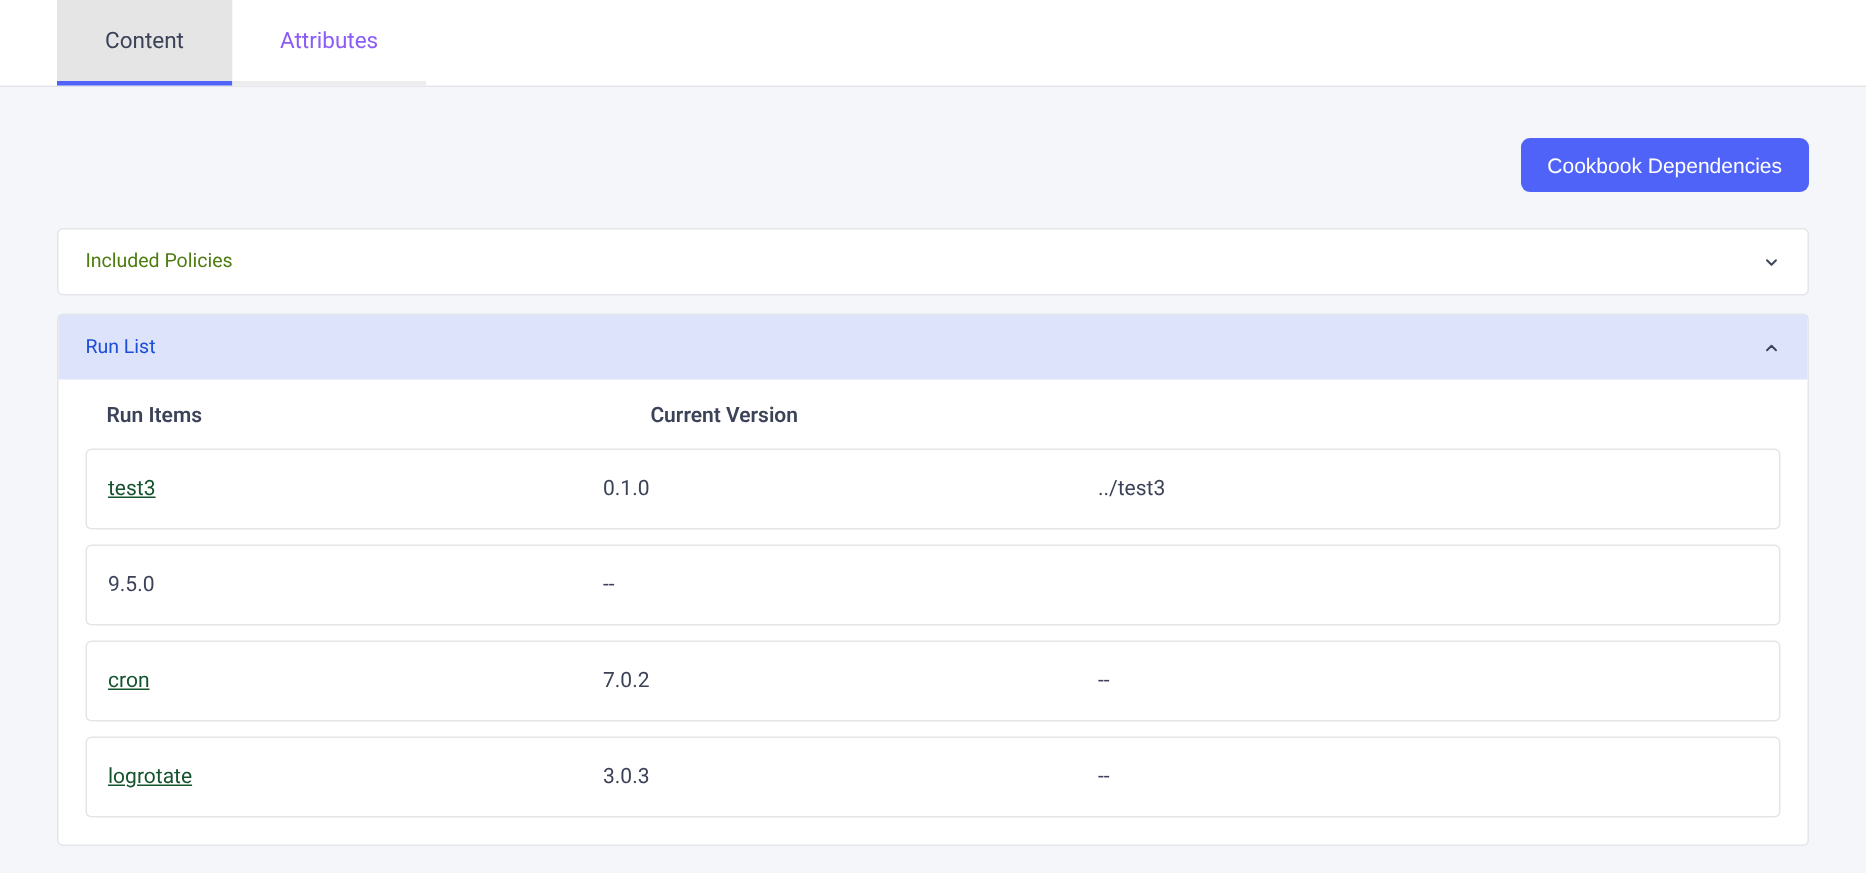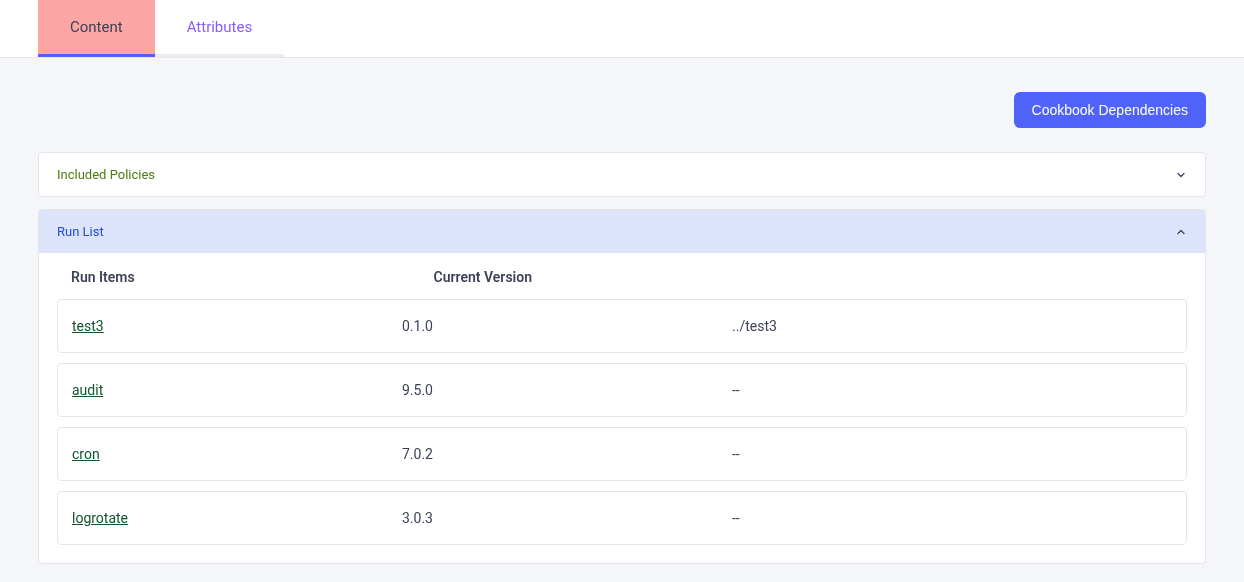--- a/index.html
+++ b/index.html
@@ -29,21 +29,21 @@
       font-size: 15px;
       background: #f7f8fc;
       margin-left: 38px;
     }
     .tab + .tab {
       margin-left: 0;
     }
     .tab.active {
       border-bottom: 3px solid #4f63f9;
       color: #3c4257;
-      background: #fca5a5;
+      background: #e5e5e5;
       text-align: right;
     }
     .tab.inactive {
       background: #ffffff;
       border-bottom: 3px solid #ececec;
     }
     .content-area {
       padding: 34px 38px 20px 38px;
     }
     .top-actions {
@@ -174,23 +174,20 @@
 
         <div class="table-row">
           <div class="col-name">
             <a class="item-link">test3</a>
           </div>
           <div class="col-version cell-text">0.1.0</div>
           <div class="col-source cell-text">../test3</div>
         </div>
 
         <div class="table-row">
-          <div class="col-name">
-            <a class="item-link">audit</a>
-          </div>
           <div class="col-version cell-text">9.5.0</div>
           <div class="col-source cell-text">--</div>
         </div>
 
         <div class="table-row">
           <div class="col-name">
             <a class="item-link">cron</a>
           </div>
           <div class="col-version cell-text">7.0.2</div>
           <div class="col-source cell-text">--</div>

